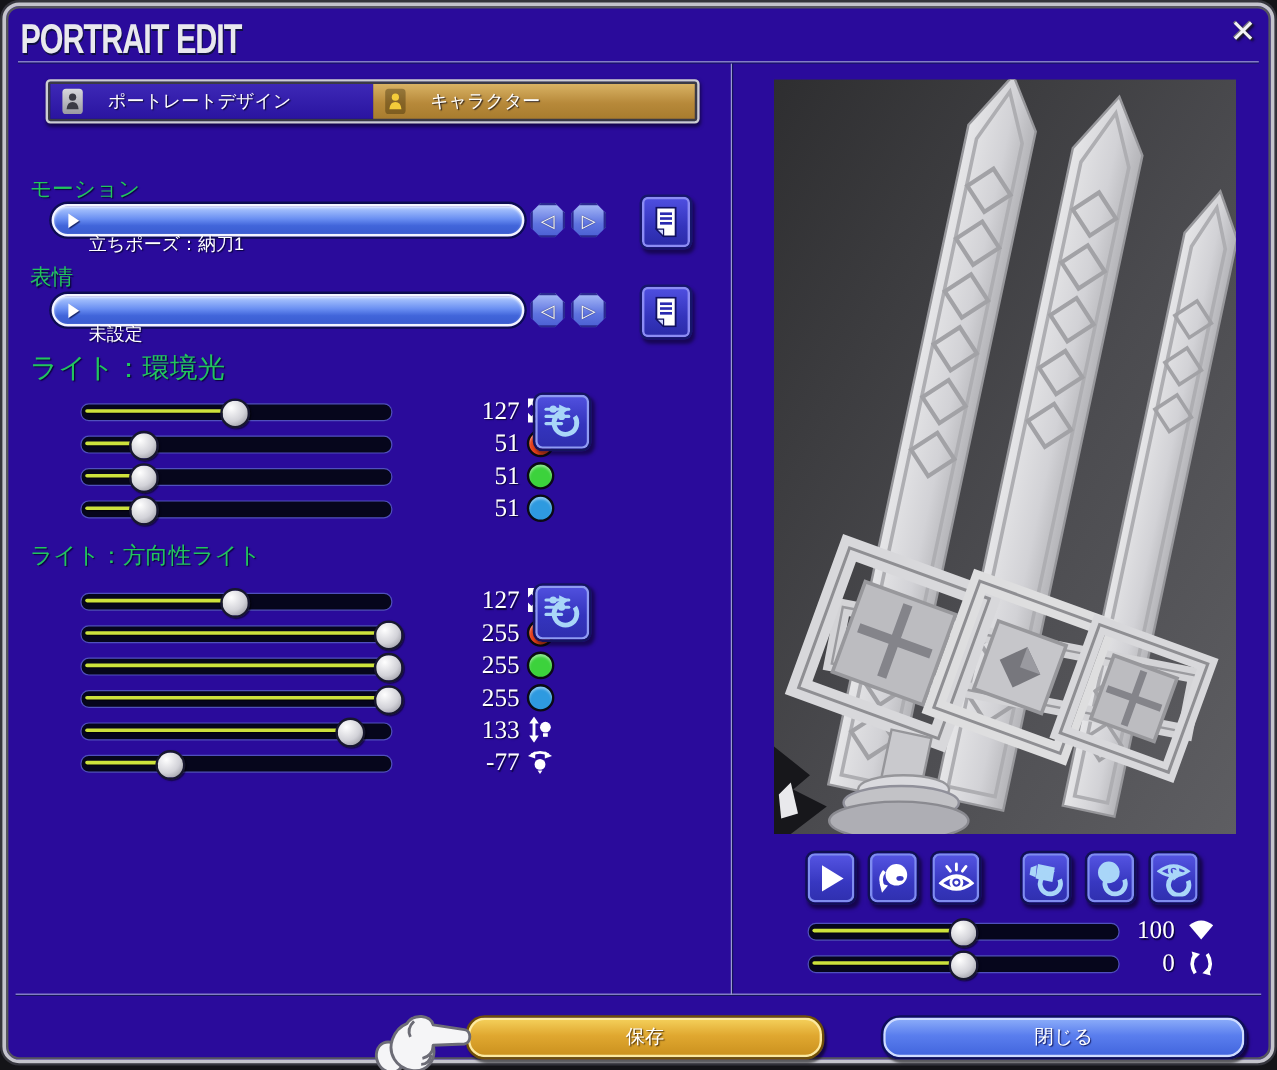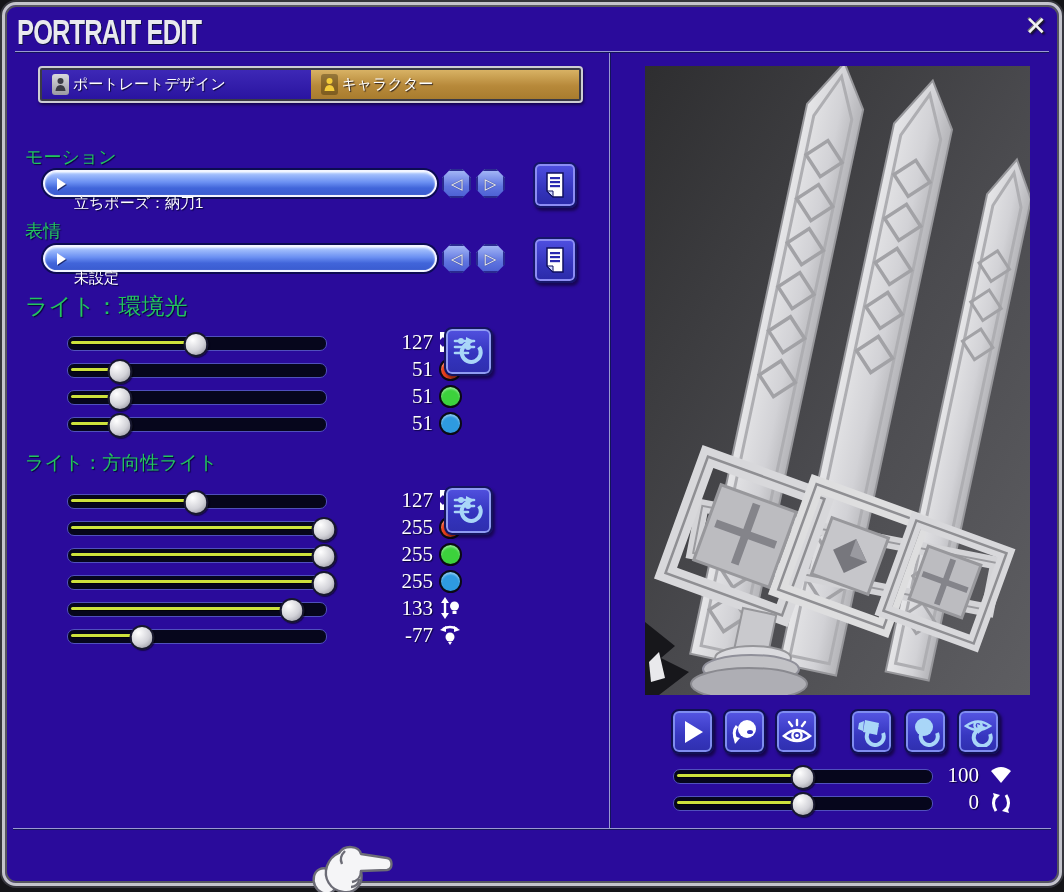--- a/index.html
+++ b/index.html
@@ -11,21 +11,21 @@
   .app-title{left:12px;top:8px;color:#e9e9ee;font-size:31px;font-weight:bold;letter-spacing:-1px;
     transform:scaleX(.82) scaleY(1.12);transform-origin:left top;text-shadow:1px 1px 0 #101040;}
   .app-sub{left:172px;top:18px;color:#fff;font-size:17px;text-shadow:1px 1px 0 #101040;}
   .title-rule{left:10px;top:46px;width:1034px;height:1px;background:#9a9ad2;box-shadow:0 1px 0 #14145a;}
   .close-x{left:1016px;top:6px;width:30px;height:30px;color:#f2f2f4;font-size:26px;font-weight:bold;
     text-align:center;line-height:30px;cursor:pointer;
     text-shadow:1px 1px 0 #202028,-1px -1px 0 #707078,2px 2px 2px rgba(0,0,0,.6);}
   
   .tabbar{left:33px;top:61px;width:545px;height:37px;background:#15154a;border:2px solid #cdcdd3;
     border-radius:4px;box-shadow:inset 0 0 0 2px #3a3a46,1px 2px 3px rgba(0,0,0,.5);display:flex;padding:2px;box-sizing:border-box;}
-  .tab{flex:1;display:flex;align-items:center;gap:4px;padding-left:10px;color:#fff;font-size:15px;
+  .tab{flex:1;display:flex;align-items:center;gap:21px;padding-left:10px;color:#fff;font-size:15px;
     text-shadow:1px 1px 1px rgba(0,0,20,.8);cursor:pointer;}
   .tab.blue{background:linear-gradient(#3d28b6,#2a14a0);}
   .tab.gold{background:linear-gradient(#d8b264,#b7893a 55%,#a87c2e);}
   .tab-ico{width:17px;height:21px;border-radius:3px;display:flex;align-items:center;justify-content:center;}
   .tab.blue .tab-ico{background:linear-gradient(#d8d8dc,#9a9aa2);}
   .tab.gold .tab-ico{background:rgba(40,30,0,.35);}
   
   .warning{left:16px;top:102px;width:1036px;font-size:22px;font-weight:bold;color:#ffb2d6;z-index:30;
     white-space:nowrap;letter-spacing:.2px;
     text-shadow:1px 0 0 #b4004a,-1px 0 0 #b4004a,0 1px 0 #b4004a,0 -1px 0 #b4004a,1px 1px 0 #b4004a,-1px -1px 0 #b4004a,2px 2px 3px rgba(40,0,20,.65);}
@@ -500,14 +500,20 @@
   <div class="abs footer-rule"></div>
   <svg class="abs hand" viewBox="0 0 84 58">
     <g stroke="#6c6c76" stroke-width="2.4" fill="#f5f5f7" stroke-linejoin="round">
       <ellipse cx="14" cy="42" rx="11" ry="13" transform="rotate(-25 14 42)"></ellipse>
       <path d="M28 14 C34 5 48 7 50 15 L76 19 C82 20 82 30 76 31 L50 32 C53 44 45 55 32 53 C19 51 12 39 16 27 C19 19 23 16 28 14 Z"></path>
       <path d="M50 32 C50 38 46 42 41 43" fill="none"></path>
       <path d="M48 40 C48 45 44 48 40 48" fill="none"></path>
       <path d="M34 12 C30 16 29 21 31 25" fill="none"></path>
     </g>
   </svg>
+  <div class="abs gbtn save">
+      <span>保存</span>
+    </div>
+  <div class="abs gbtn closeb">
+      <span>閉じる</span>
+    </div>
 
 </div>
 
 </body></html>

